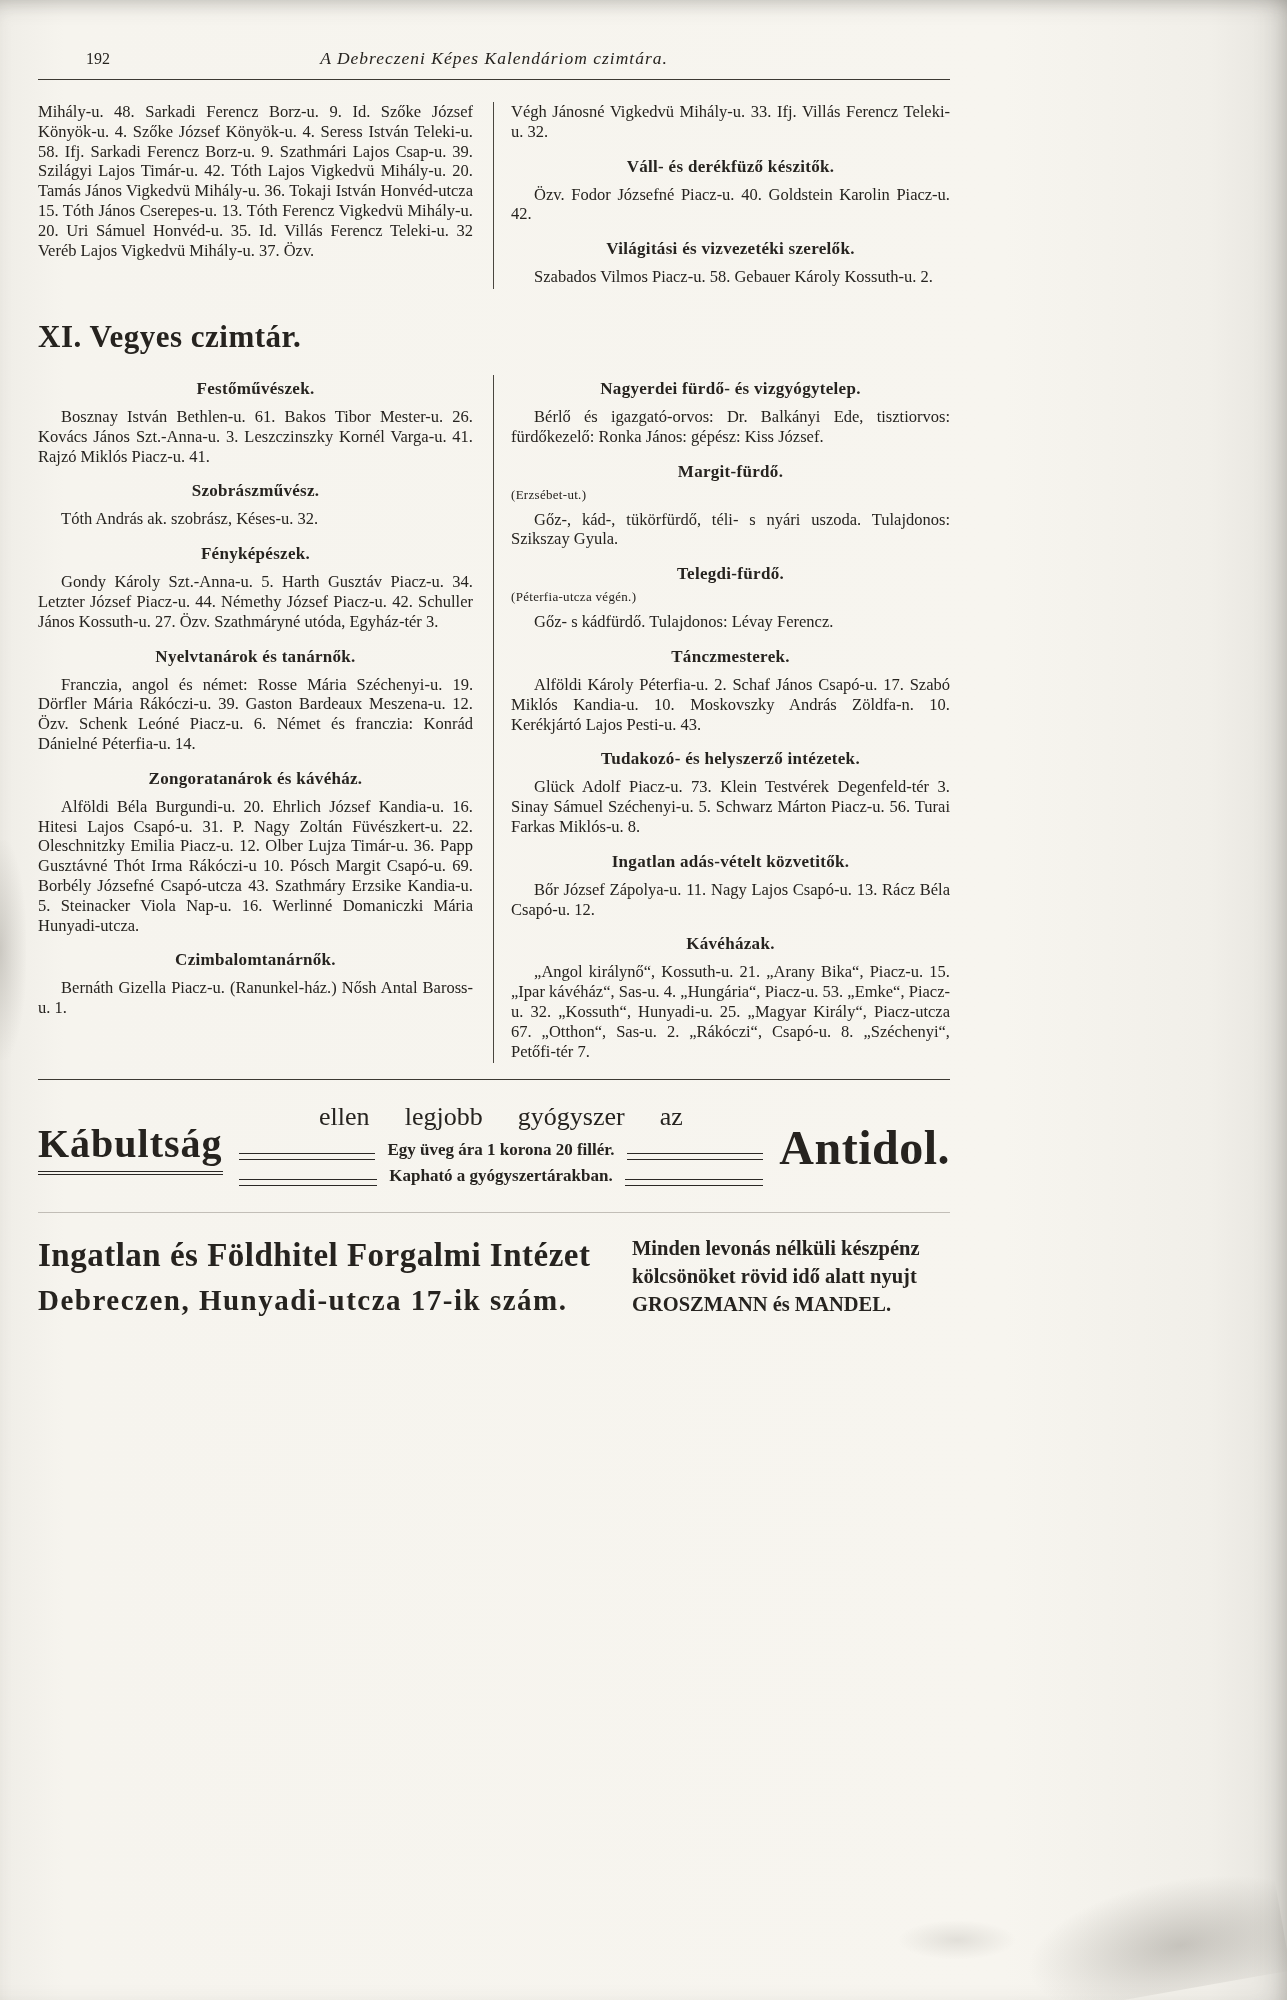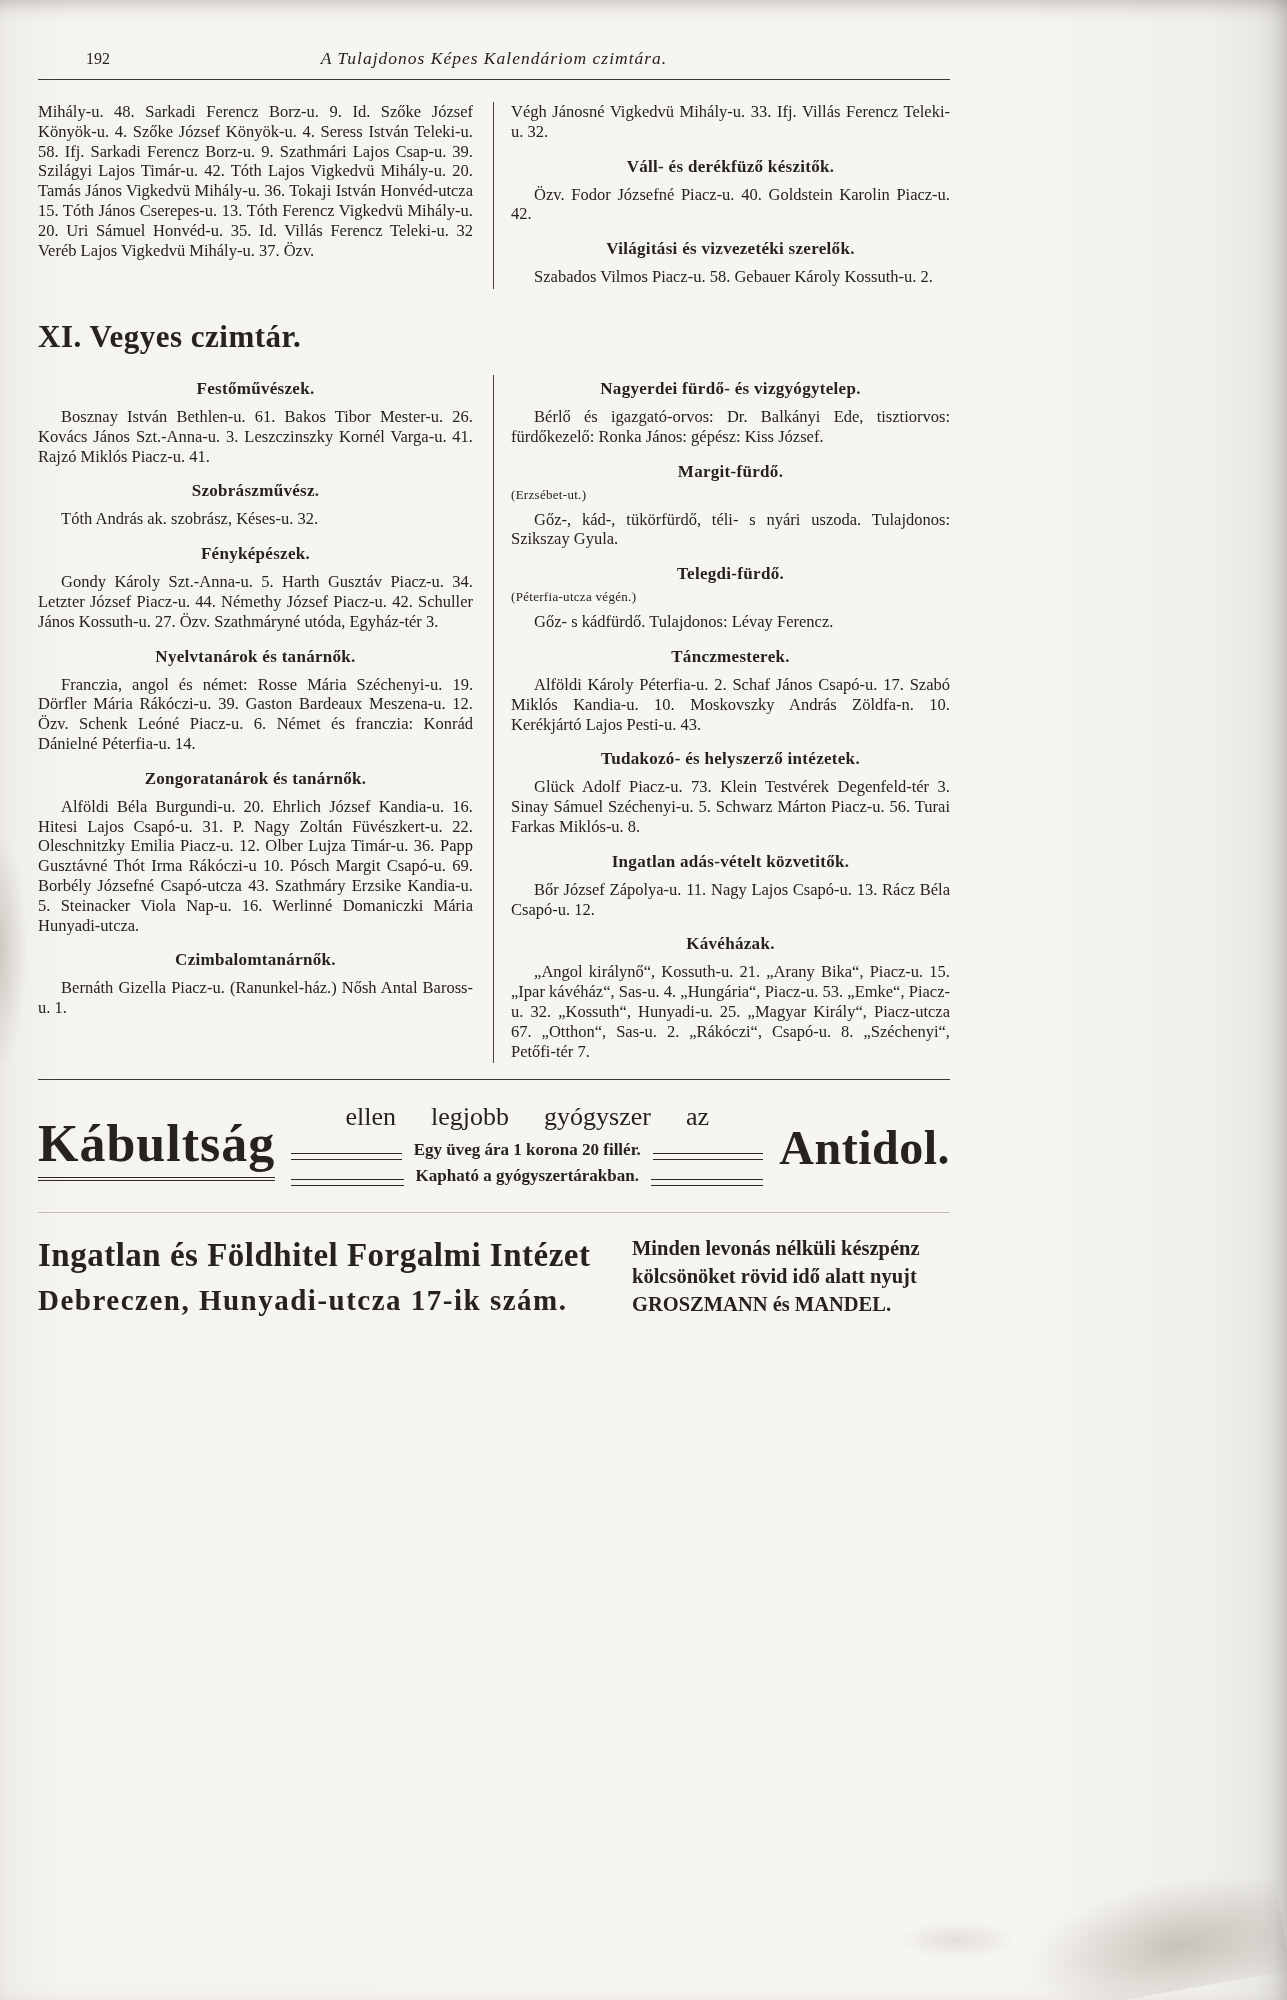--- a/index.html
+++ b/index.html
@@ -71,21 +71,21 @@
 
   
   .full-rule { border-top: 1.6px solid #3c3933; margin-top: 16px; }
 
   .ad-antidol {
     display: flex;
     align-items: center;
     margin-top: 22px;
   }
   .kabultsag {
-    font-size: 52px;
+    font-size: 40px;
     font-weight: bold;
     letter-spacing: 1px;
     white-space: nowrap;
     border-bottom: 4px double #2b2825;
     padding-bottom: 4px;
   }
   .ad1-mid { flex: 1; padding: 0 16px; }
   .tagline {
     font-size: 26px;
     text-align: center;
@@ -167,21 +167,21 @@
   }
 </style>
 </head>
 <body>
 
 <div class="sheet">
   <div class="content">
 
     <div class="page-header">
       <span class="pageno">192</span>
-      <span class="running-title">A Tulajdonos Képes Kalendáriom czimtára.</span>
+      <span class="running-title">A Debreczeni Képes Kalendáriom czimtára.</span>
     </div>
     <div class="header-rule"></div>
 
     <div class="two-col">
       <div class="col col-left">
         <p class="body-text">Mihály-u. 48. Sarkadi Ferencz Borz-u. 9. Id. Szőke József Könyök-u. 4. Szőke József Könyök-u. 4. Seress István Teleki-u. 58. Ifj. Sarkadi Ferencz Borz-u. 9. Szathmári Lajos Csap-u. 39. Szilágyi Lajos Timár-u. 42. Tóth Lajos Vigkedvü Mihály-u. 20. Tamás János Vigkedvü Mihály-u. 36. Tokaji István Honvéd-utcza 15. Tóth János Cserepes-u. 13. Tóth Ferencz Vigkedvü Mihály-u. 20. Uri Sámuel Honvéd-u. 35. Id. Villás Ferencz Teleki-u. 32 Veréb Lajos Vigkedvü Mihály-u. 37. Özv.</p>
       </div>
       <div class="col col-right">
         <p class="body-text">Végh Jánosné Vigkedvü Mihály-u. 33. Ifj. Villás Ferencz Teleki-u. 32.</p>
         <h3 class="section-heading">Váll- és derékfüző készitők.</h3>
@@ -201,21 +201,21 @@
 
         <h3 class="section-heading">Szobrászművész.</h3>
         <p class="body-text indent">Tóth András ak. szobrász, Késes-u. 32.</p>
 
         <h3 class="section-heading">Fényképészek.</h3>
         <p class="body-text indent">Gondy Károly Szt.-Anna-u. 5. Harth Gusztáv Piacz-u. 34. Letzter József Piacz-u. 44. Némethy József Piacz-u. 42. Schuller János Kossuth-u. 27. Özv. Szathmáryné utóda, Egyház-tér 3.</p>
 
         <h3 class="section-heading">Nyelvtanárok és tanárnők.</h3>
         <p class="body-text indent">Franczia, angol és német: Rosse Mária Széchenyi-u. 19. Dörfler Mária Rákóczi-u. 39. Gaston Bardeaux Meszena-u. 12. Özv. Schenk Leóné Piacz-u. 6. Német és franczia: Konrád Dánielné Péterfia-u. 14.</p>
 
-        <h3 class="section-heading">Zongoratanárok és tanárnők.</h3>
+        <h3 class="section-heading">Zongoratanárok és kávéház.</h3>
         <p class="body-text indent">Alföldi Béla Burgundi-u. 20. Ehrlich József Kandia-u. 16. Hitesi Lajos Csapó-u. 31. P. Nagy Zoltán Füvészkert-u. 22. Oleschnitzky Emilia Piacz-u. 12. Olber Lujza Timár-u. 36. Papp Gusztávné Thót Irma Rákóczi-u 10. Pósch Margit Csapó-u. 69. Borbély Józsefné Csapó-utcza 43. Szathmáry Erzsike Kandia-u. 5. Steinacker Viola Nap-u. 16. Werlinné Domaniczki Mária Hunyadi-utcza.</p>
 
         <h3 class="section-heading">Czimbalomtanárnők.</h3>
         <p class="body-text indent">Bernáth Gizella Piacz-u. (Ranunkel-ház.) Nősh Antal Baross-u. 1.</p>
 
       </div>
       <div class="col col-right">
 
         <h3 class="section-heading">Nagyerdei fürdő- és vizgyógytelep.</h3>
         <p class="body-text indent">Bérlő és igazgató-orvos: Dr. Balkányi Ede, tisztiorvos: fürdőkezelő: Ronka János: gépész: Kiss József.</p>

